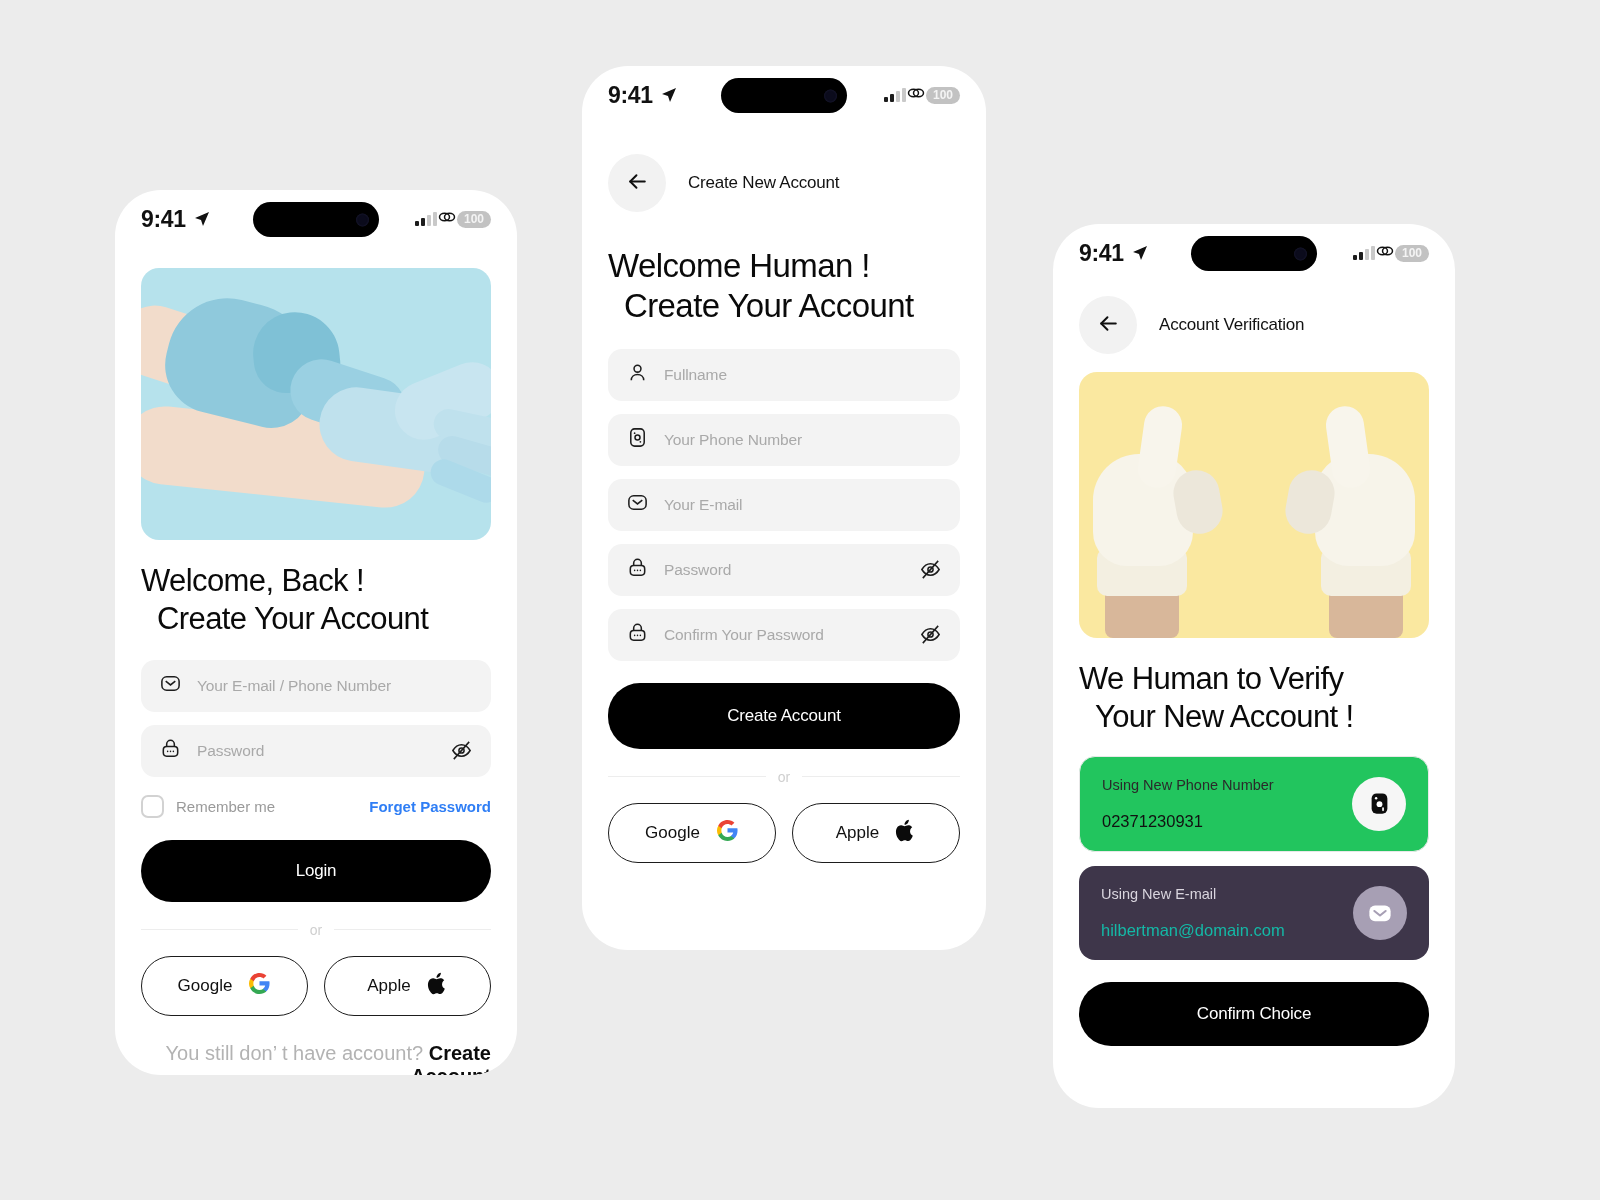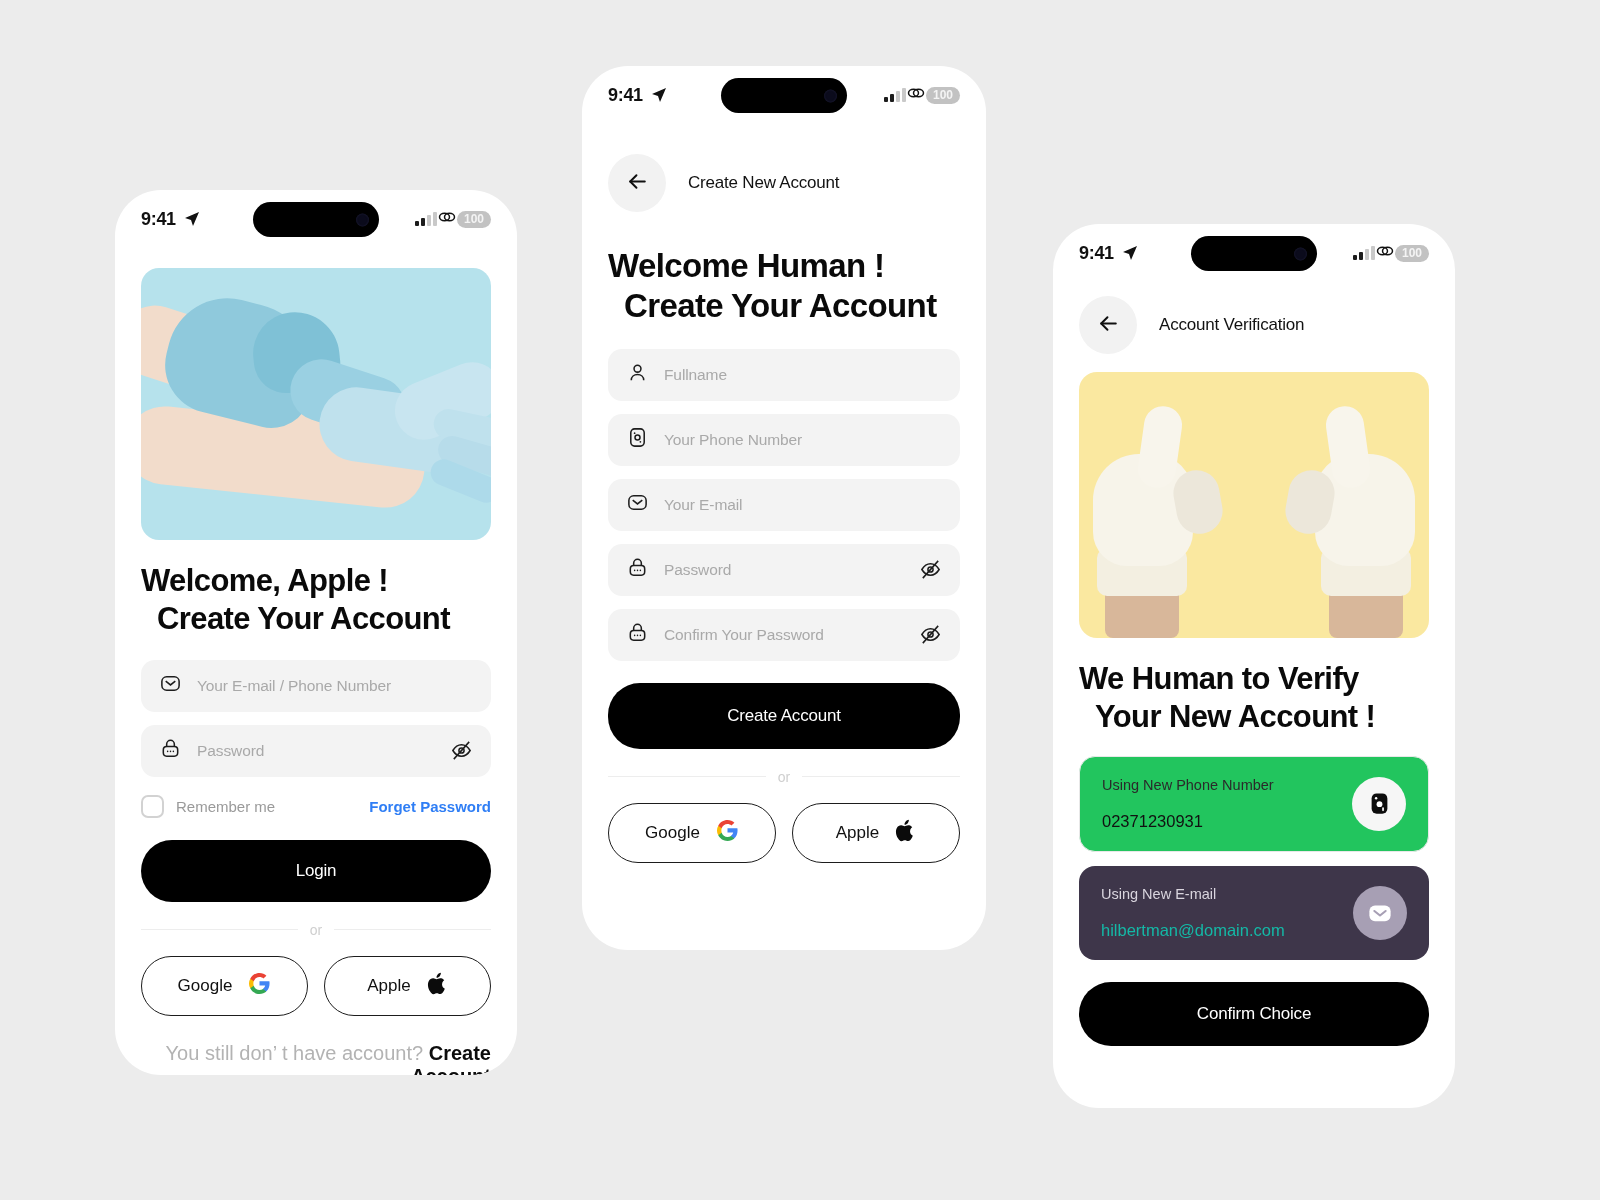--- a/index.html
+++ b/index.html
@@ -22,21 +22,21 @@
   #phone-signup   { left: 582px;  top: 66px;  width: 404px;  height: 884px; }
   #phone-verify   { left: 1053px; top: 224px; width: 402px;  height: 884px; }
 
   
   .statusbar {
     position: relative; height: 58px;
     display: flex; align-items: center;
     padding: 0 26px;
   }
   .sb-time {
-    font-size: 18px; font-weight: 600; color: #111;
+    font-size: 23px; font-weight: 600; color: #111;
     letter-spacing: -0.3px;
   }
   .sb-loc { margin-left: 8px; display:flex; align-items:center; }
   .sb-right {
     margin-left: auto; display: flex; align-items: center; 
   }
   .island {
     position: absolute; left: 50%; transform: translateX(-50%);
     top: 12px; width: 126px; height: 35px;
     background: #000; border-radius: 20px;
@@ -74,21 +74,21 @@
 
   
   .arm {
     position: absolute; background: #f0d9c8; border-radius: 40px;
   }
   .glove { position: absolute; background: #a7d4e4; }
 
   
   .headline {
     font-size: 31px; line-height: 1.22; color: #0a0a0a;
-    font-weight: 700; letter-spacing: -0.6px;
+    font-weight: 400; letter-spacing: -0.6px;
   }
   .headline .l2 { display: block; padding-left: 16px; }
 
   
   .field {
     display: flex; align-items: center;
     background: #f3f3f3; border-radius: 14px;
     height: 52px; padding: 0 18px; margin-top: 13px;
   }
   .field .ph {
@@ -217,21 +217,21 @@
         <div class="glove" style="left:112px;top:44px;width:86px;height:80px;border-radius:46px 50px 30px 36px;background:#7fc1d6;transform:rotate(-6deg);"></div>
         <div class="glove" style="left:148px;top:100px;width:118px;height:62px;border-radius:34px;background:#9ad0e2;transform:rotate(18deg);"></div>
         <div class="glove" style="left:178px;top:126px;width:170px;height:74px;border-radius:44px;background:#bfe1ed;transform:rotate(8deg);"></div>
         <div class="glove" style="left:252px;top:104px;width:110px;height:58px;border-radius:40px;background:#c8e5f0;transform:rotate(-22deg);"></div>
         <div class="glove" style="left:292px;top:148px;width:96px;height:30px;border-radius:16px;background:#bfe1ed;transform:rotate(12deg);"></div>
         <div class="glove" style="left:296px;top:176px;width:86px;height:28px;border-radius:16px;background:#b7dcea;transform:rotate(16deg);"></div>
         <div class="glove" style="left:288px;top:200px;width:72px;height:26px;border-radius:14px;background:#addaea;transform:rotate(22deg);"></div>
       </div>
 
       <div class="headline mt22">
-        <span>Welcome, Apple !</span>
+        <span>Welcome, Back !</span>
         <span class="l2">Create Your Account</span>
       </div>
 
       <div class="mt22">
         <div class="field">
           <span>
             <svg width="23" height="23" viewBox="0 0 24 24" fill="none" stroke="#1d1d1d" stroke-width="1.6">
               <rect x="3" y="5" width="18" height="14" rx="5"></rect>
                 <path d="M7 9.5l5 4 5-4"></path>
             </svg>

